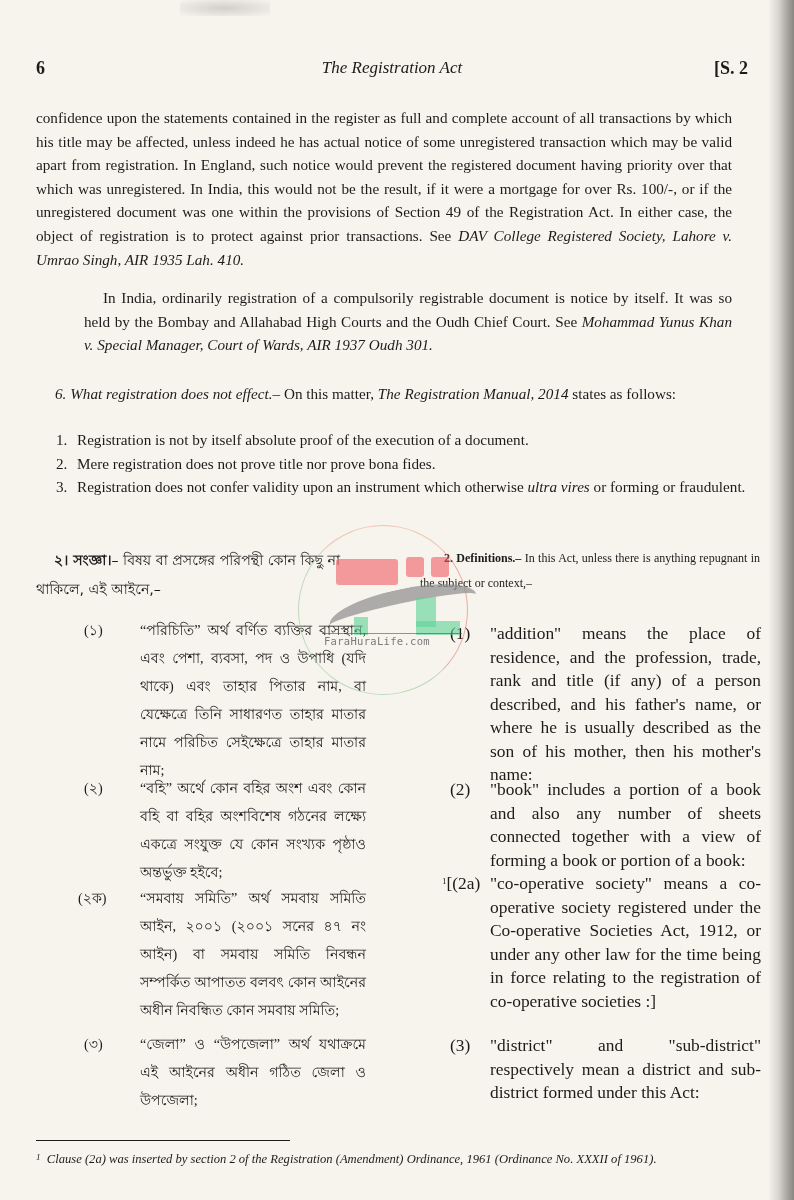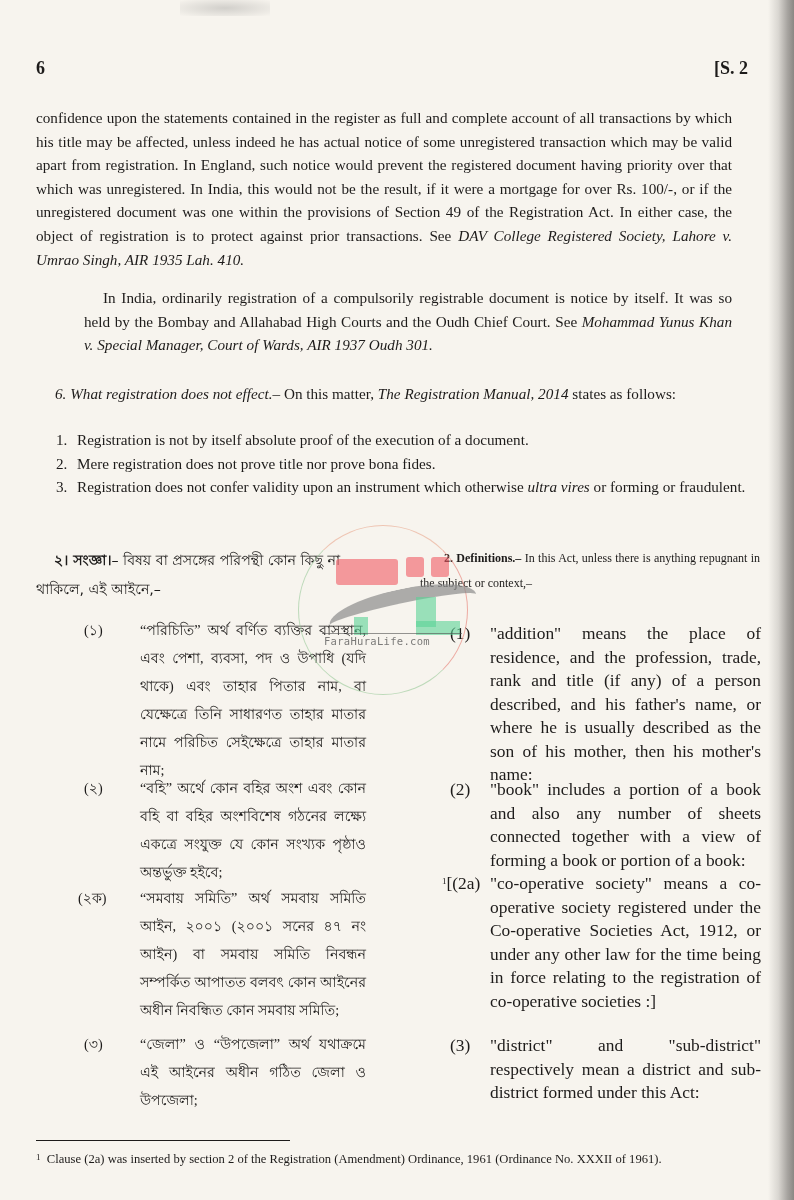--- a/index.html
+++ b/index.html
@@ -49,21 +49,21 @@
 
     .en-head { position: absolute; left: 420px; width: 340px; top: 546px; font-size: 12px; line-height: 25px; text-align: justify; text-indent: 24px; }
     .en-head b { font-weight: bold; }
     .en-item { display: flex; position: absolute; left: 420px; width: 341px; font-size: 17.4px; line-height: 23.5px; }
     .en-item .num { width: 70px; flex: none; padding-left: 30px; box-sizing: border-box; }
     .en-item .num.sup-num { padding-left: 22px; }
     .en-item .txt { flex: 1; text-align: justify; }
     sup { font-size: 9px; vertical-align: top; position: relative; top: -2px; }
 
     .footnote-rule { position: absolute; left: 36px; top: 1140px; width: 254px; height: 0; border-top: 1.3px solid #1d1b1a; }
-    .footnote { position: absolute; left: 36px; right: 46px; top: 1150px; font-size: 12.6px; line-height: 18px; }
+    .footnote { position: absolute; left: 36px; right: 46px; top: 1150px; font-size: 12.6px; line-height: 18px; font-style: italic; }
 
     
     .watermark { position: absolute; left: 298px; top: 525px; width: 170px; height: 170px; pointer-events: none; text-align: right; }
     .wm-ring { position: absolute; inset: 0; border-radius: 50%; border: 1.5px solid rgba(150,200,150,0.6); border-right-color: rgba(230,120,110,0.6); border-top-color: rgba(230,150,120,0.5); }
     .wm-red1 { position: absolute; left: 38px; top: 34px; width: 62px; height: 26px; background: rgba(240,90,100,0.6); border-radius: 3px; }
     .wm-red2 { position: absolute; left: 108px; top: 32px; width: 18px; height: 20px; background: rgba(240,90,100,0.6); border-radius: 3px; }
     .wm-red3 { position: absolute; left: 133px; top: 32px; width: 18px; height: 20px; background: rgba(240,90,100,0.6); border-radius: 3px; }
     .wm-swoosh { position: absolute; left: 30px; top: 64px; width: 150px; height: 28px; border-top: 14px solid rgba(140,140,140,0.7); border-radius: 60% 60% 0 0; transform: rotate(-12deg); }
     .wm-green1 { position: absolute; left: 56px; top: 92px; width: 14px; height: 18px; background: rgba(90,210,150,0.6); }
     .wm-green2 { position: absolute; left: 118px; top: 72px; width: 20px; height: 30px; background: rgba(90,210,150,0.6); }
@@ -71,20 +71,21 @@
     .wm-text { position: absolute; left: 26px; top: 110px; font-family: "DejaVu Sans Mono", monospace; font-size: 10.5px; color: rgba(80,80,80,0.75); letter-spacing: 0.3px; }
     .wm-line { position: absolute; left: 24px; top: 108px; width: 140px; border-top: 1px solid rgba(80,80,80,0.6); }
   </style>
 </head>
 <body>
 
 <div class="page-top-smudge"></div>
 
 <div class="header">
   <span class="page-num">6</span>
+  <span class="running-title">The Registration Act</span>
   <span class="section-ref">[S. 2</span>
 </div>
 
 <div class="body-text p1"><span>confidence upon the statements contained in the register as full and complete account of all transactions by which his title may be affected, unless indeed he has actual notice of some unregistered transaction which may be valid apart from registration. In England, such notice would prevent the registered document having priority over that which was unregistered. In India, this would not be the result, if it were a mortgage for over Rs. 100/-, or if the unregistered document was one within the provisions of Section 49 of the Registration Act. In either case, the object of registration is to protect against prior transactions. See </span><i>DAV College Registered Society, Lahore v. Umrao Singh, AIR 1935 Lah. 410.</i></div>
 
 <div class="body-text p2"><span>In India, ordinarily registration of a compulsorily registrable document is notice by itself. It was so held by the Bombay and Allahabad High Courts and the Oudh Chief Court. See </span><i>Mohammad Yunus Khan v. Special Manager, Court of Wards, AIR 1937 Oudh 301.</i></div>
 
 <div class="body-text p3"><span class="heading">6. What registration does not effect.</span><span>– On this matter, </span><i>The Registration Manual, 2014</i><span> states as follows:</span></div>
 
 <div class="list">

